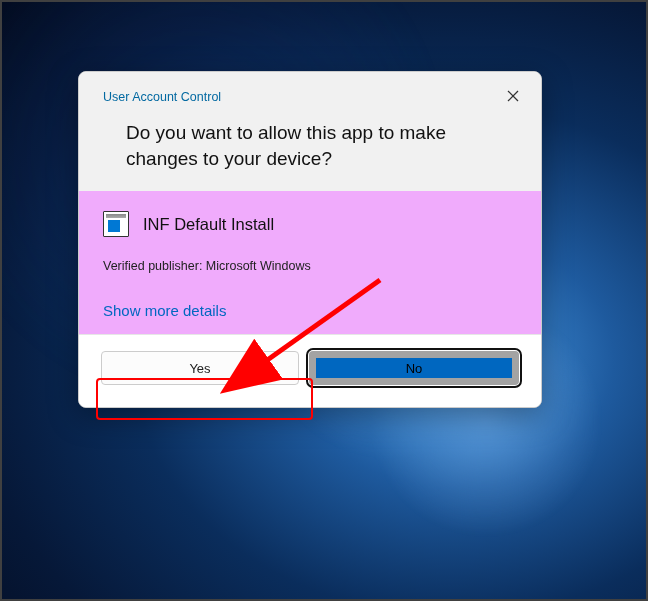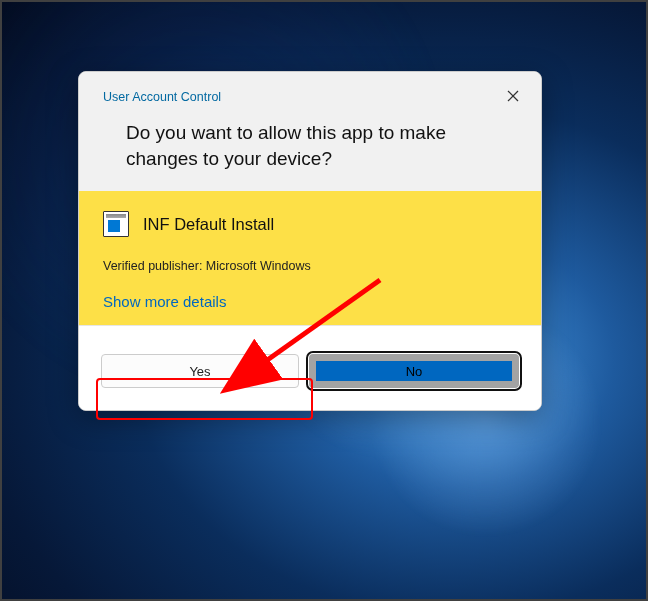--- a/index.html
+++ b/index.html
@@ -65,21 +65,21 @@
       align-items: center;
       justify-content: center;
       font-size: 15px;
       color: #333;
       cursor: pointer;
       background: transparent;
       border: none;
     }
     .dialog-body {
       padding: 20px 24px 14px 24px;
-      background: #fde047;
+      background: #f0abfc;
     }
     .app-row {
       display: flex;
       align-items: center;
       gap: 14px;
       margin-bottom: 22px;
     }
     .app-icon {
       width: 26px;
       height: 26px;
@@ -106,21 +106,21 @@
       height: 12px;
       background: #0078d4;
     }
     .app-name {
       font-size: 16.5px;
       color: #111;
     }
     .publisher {
       font-size: 12.5px;
       color: #222;
-      margin-bottom: 20px;
+      margin-bottom: 29px;
     }
     .details-link {
       font-size: 15px;
       color: #0067c0;
       cursor: pointer;
       display: inline-block;
     }
     .dialog-footer {
       padding: 16px 22px 22px 22px;
       border-top: 1px solid #e6e6e6;
@@ -131,21 +131,20 @@
     .btn {
       flex: 1;
       height: 34px;
       font-size: 13px;
       font-family: inherit;
       border-radius: 4px;
       cursor: pointer;
       display: flex;
       align-items: center;
       justify-content: center;
-      margin-top: 12px;
     }
     .btn-yes {
       background: #fcfcfc;
       border: 1px solid #ccc;
       color: #222;
     }
     .btn-no {
       background: #0067c0;
       border: 7px solid #a3a3a3;
       color: #000000;

